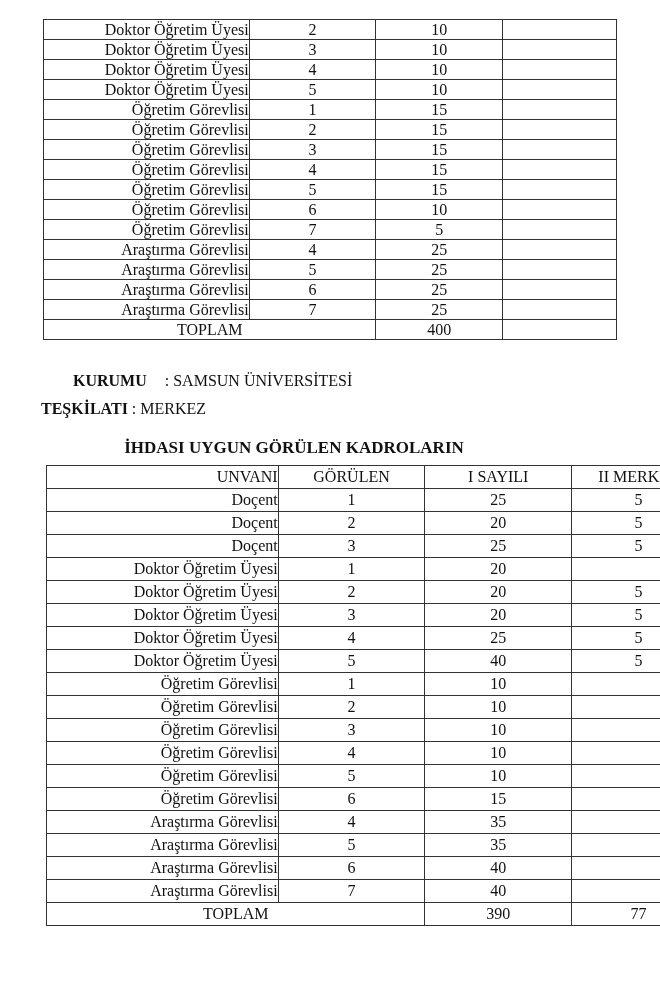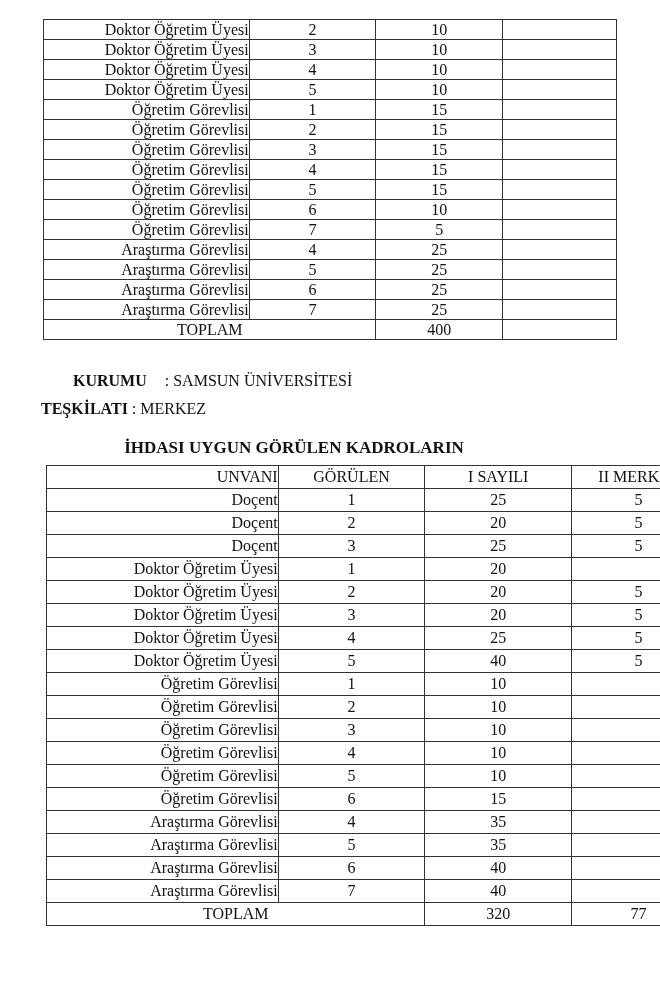--- a/index.html
+++ b/index.html
@@ -266,17 +266,17 @@
       <tr>
         <td class="l">Araştırma Görevlisi</td>
         <td class="c">7</td>
         <td class="c">40</td>
         <td class="c"></td>
       </tr>
     </tbody>
   <tfoot>
     <tr>
       <td class="c b" colspan="2">TOPLAM</td>
-      <td class="c b">320</td>
+      <td class="c b">390</td>
       <td class="c b">77</td>
     </tr>
   </tfoot>
 </table>
 
 </body></html>

